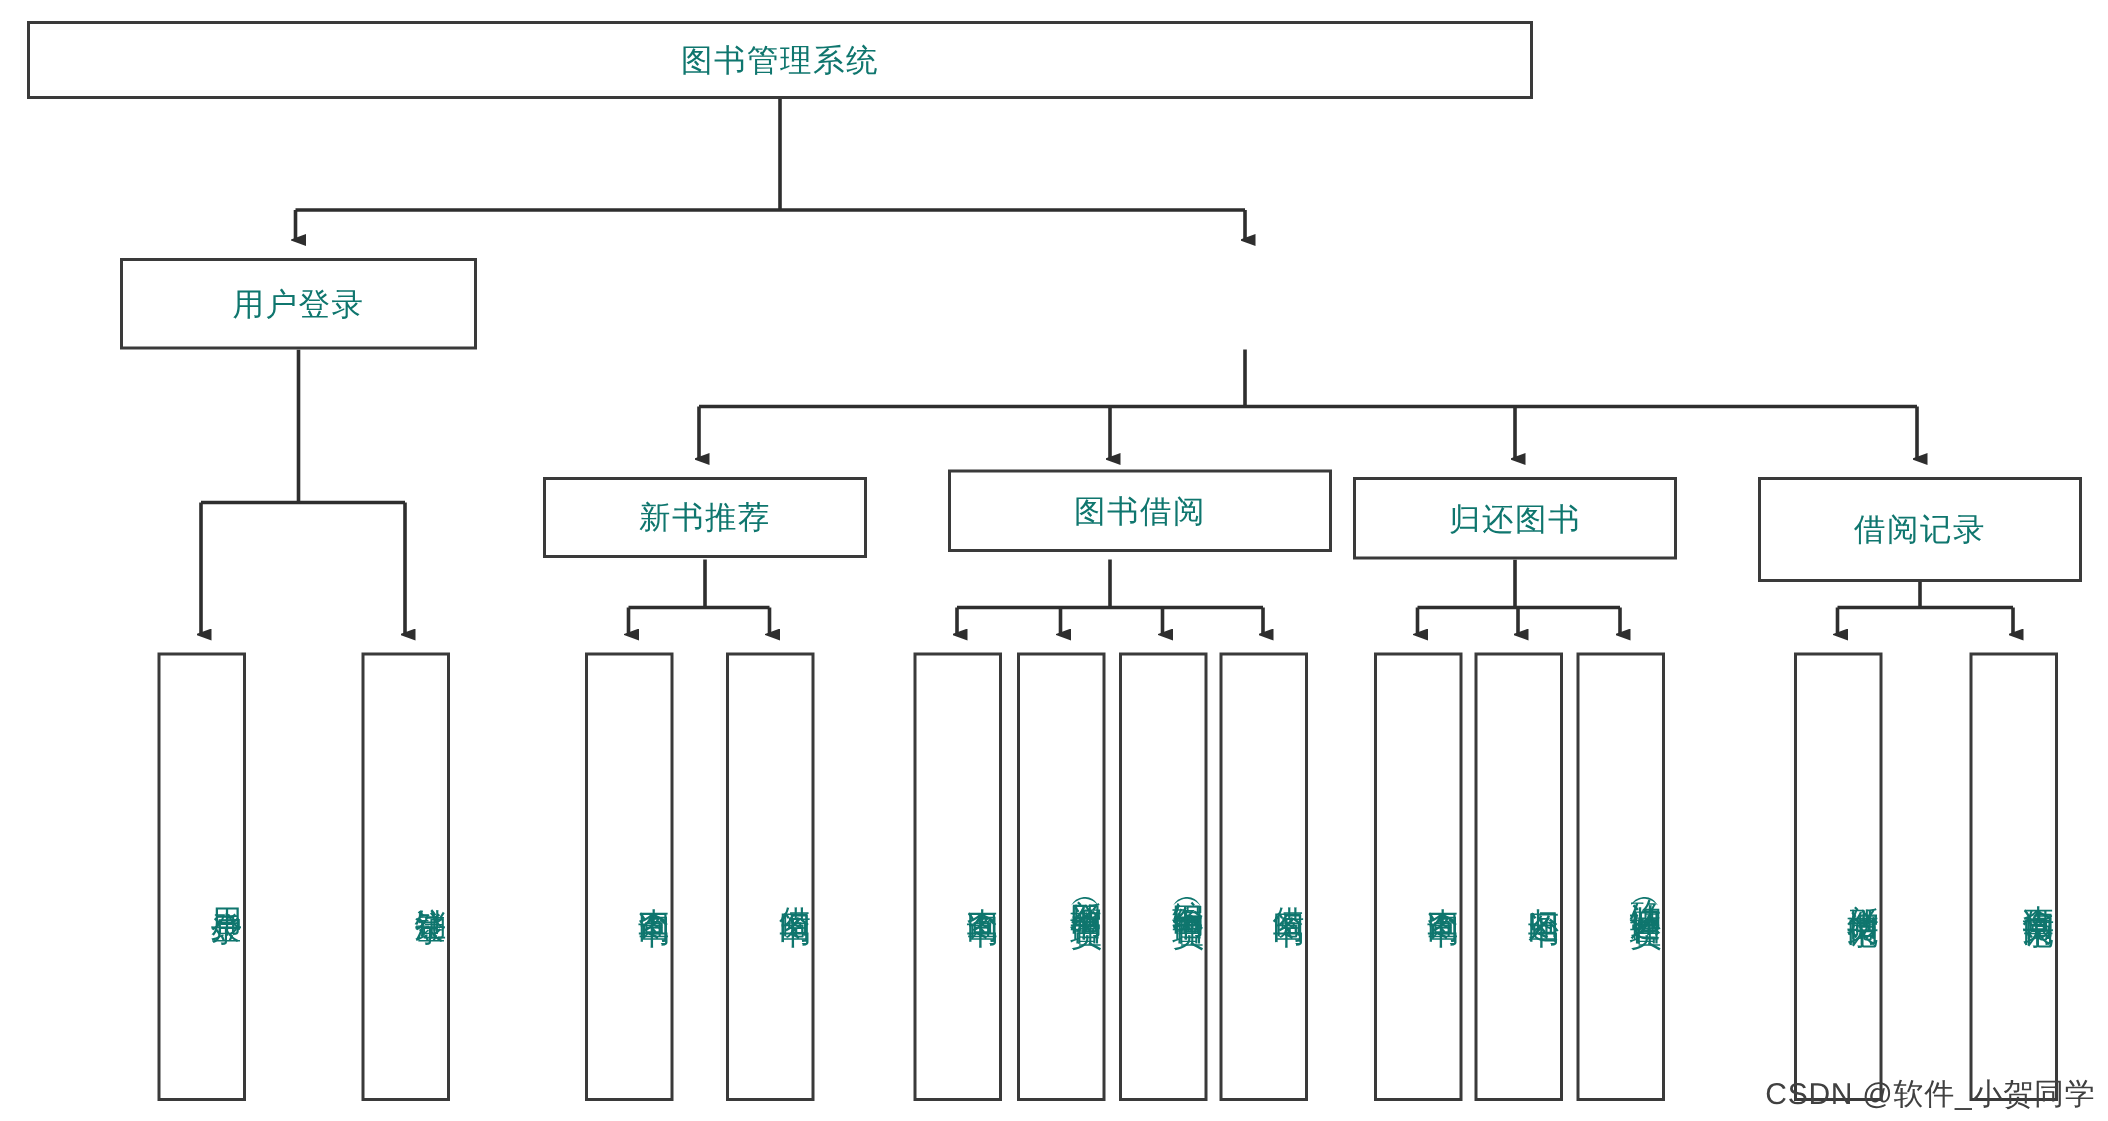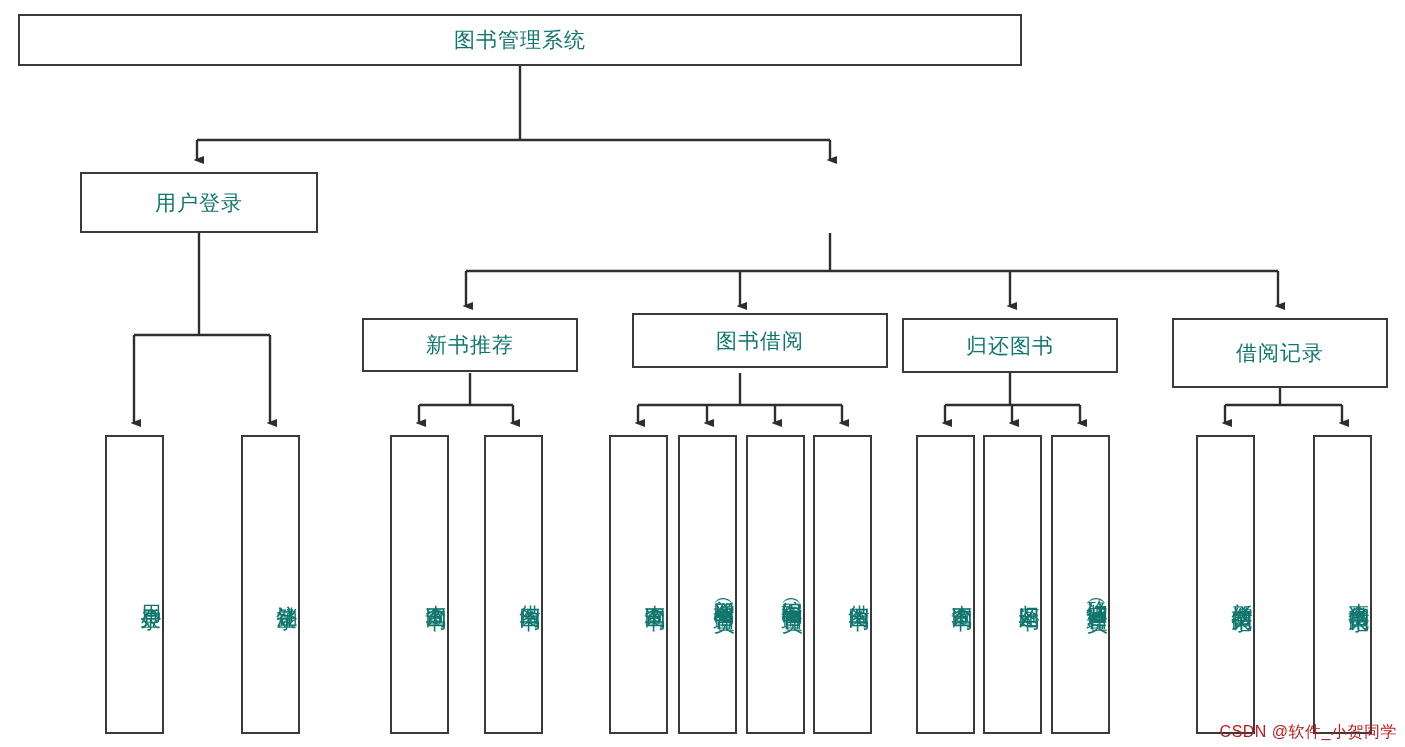--- a/index.html
+++ b/index.html
@@ -54,22 +54,22 @@
   .node.vert .vtext {
     writing-mode: vertical-rl;
     text-orientation: upright;
     display: block;
     white-space: nowrap;
   }
   .watermark {
     position: absolute;
     right: 8px;
     bottom: 4px;
-    font-size: 16px;
-    color: #b91c1c;
+    font-size: 20px;
+    color: #404040;
     letter-spacing: 0.5px;
     z-index: 3;
     white-space: nowrap;
   }
 </style>
 </head>
 <body>
 
 <div id="canvas">
 

